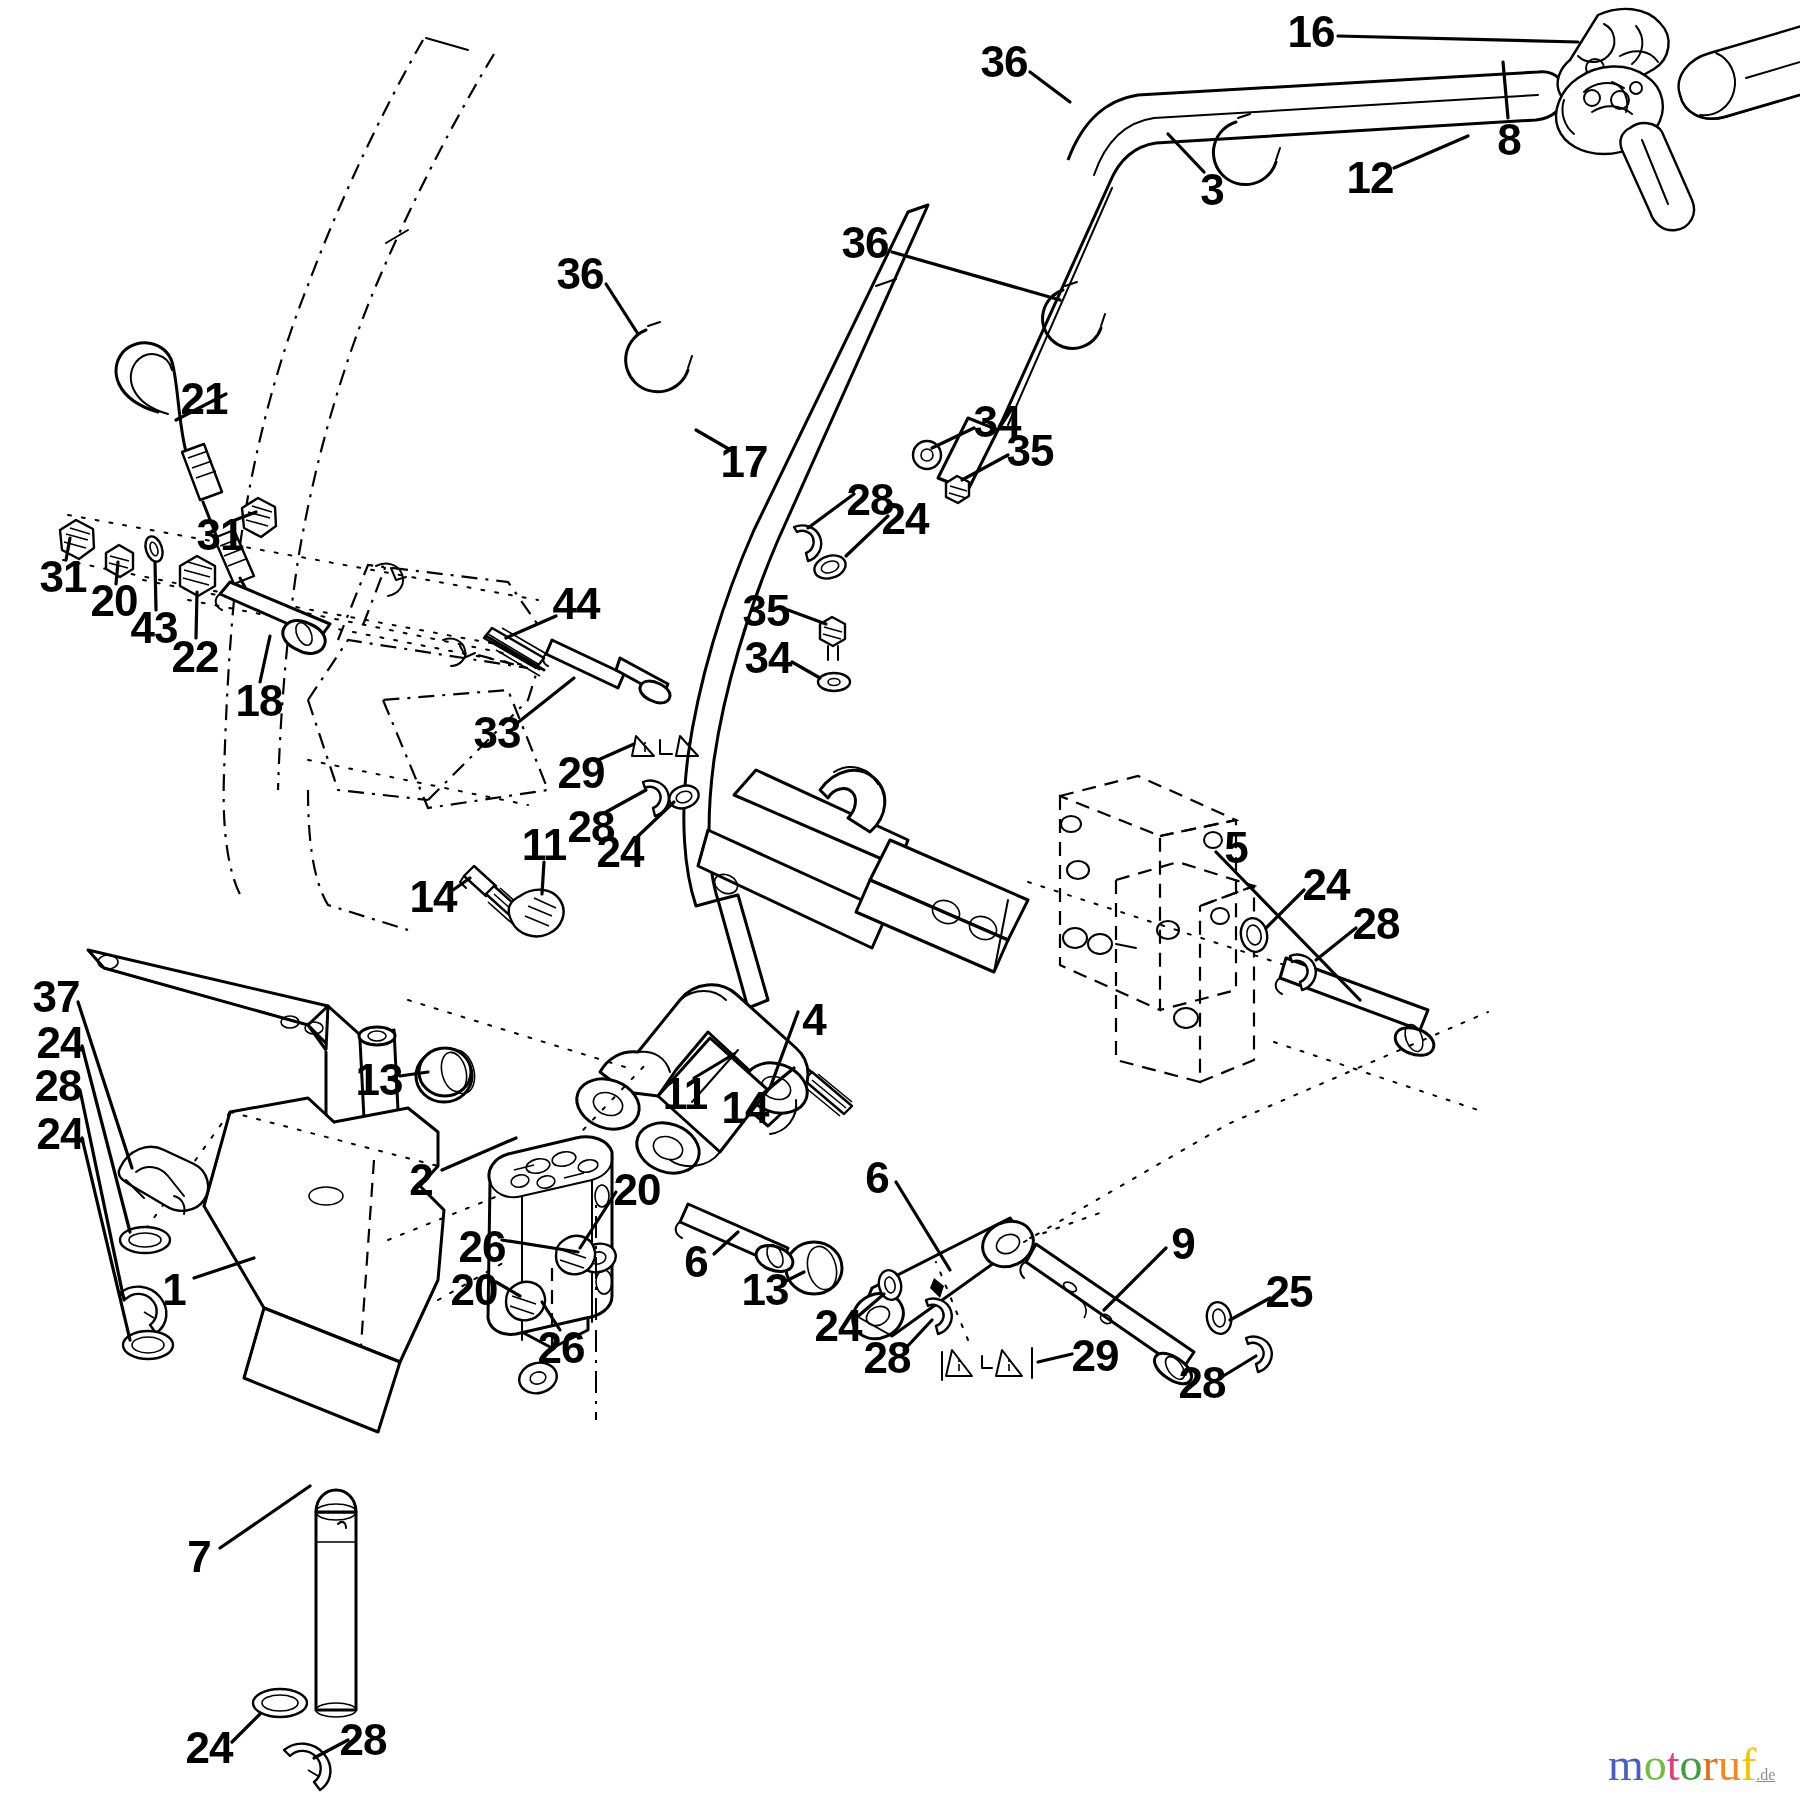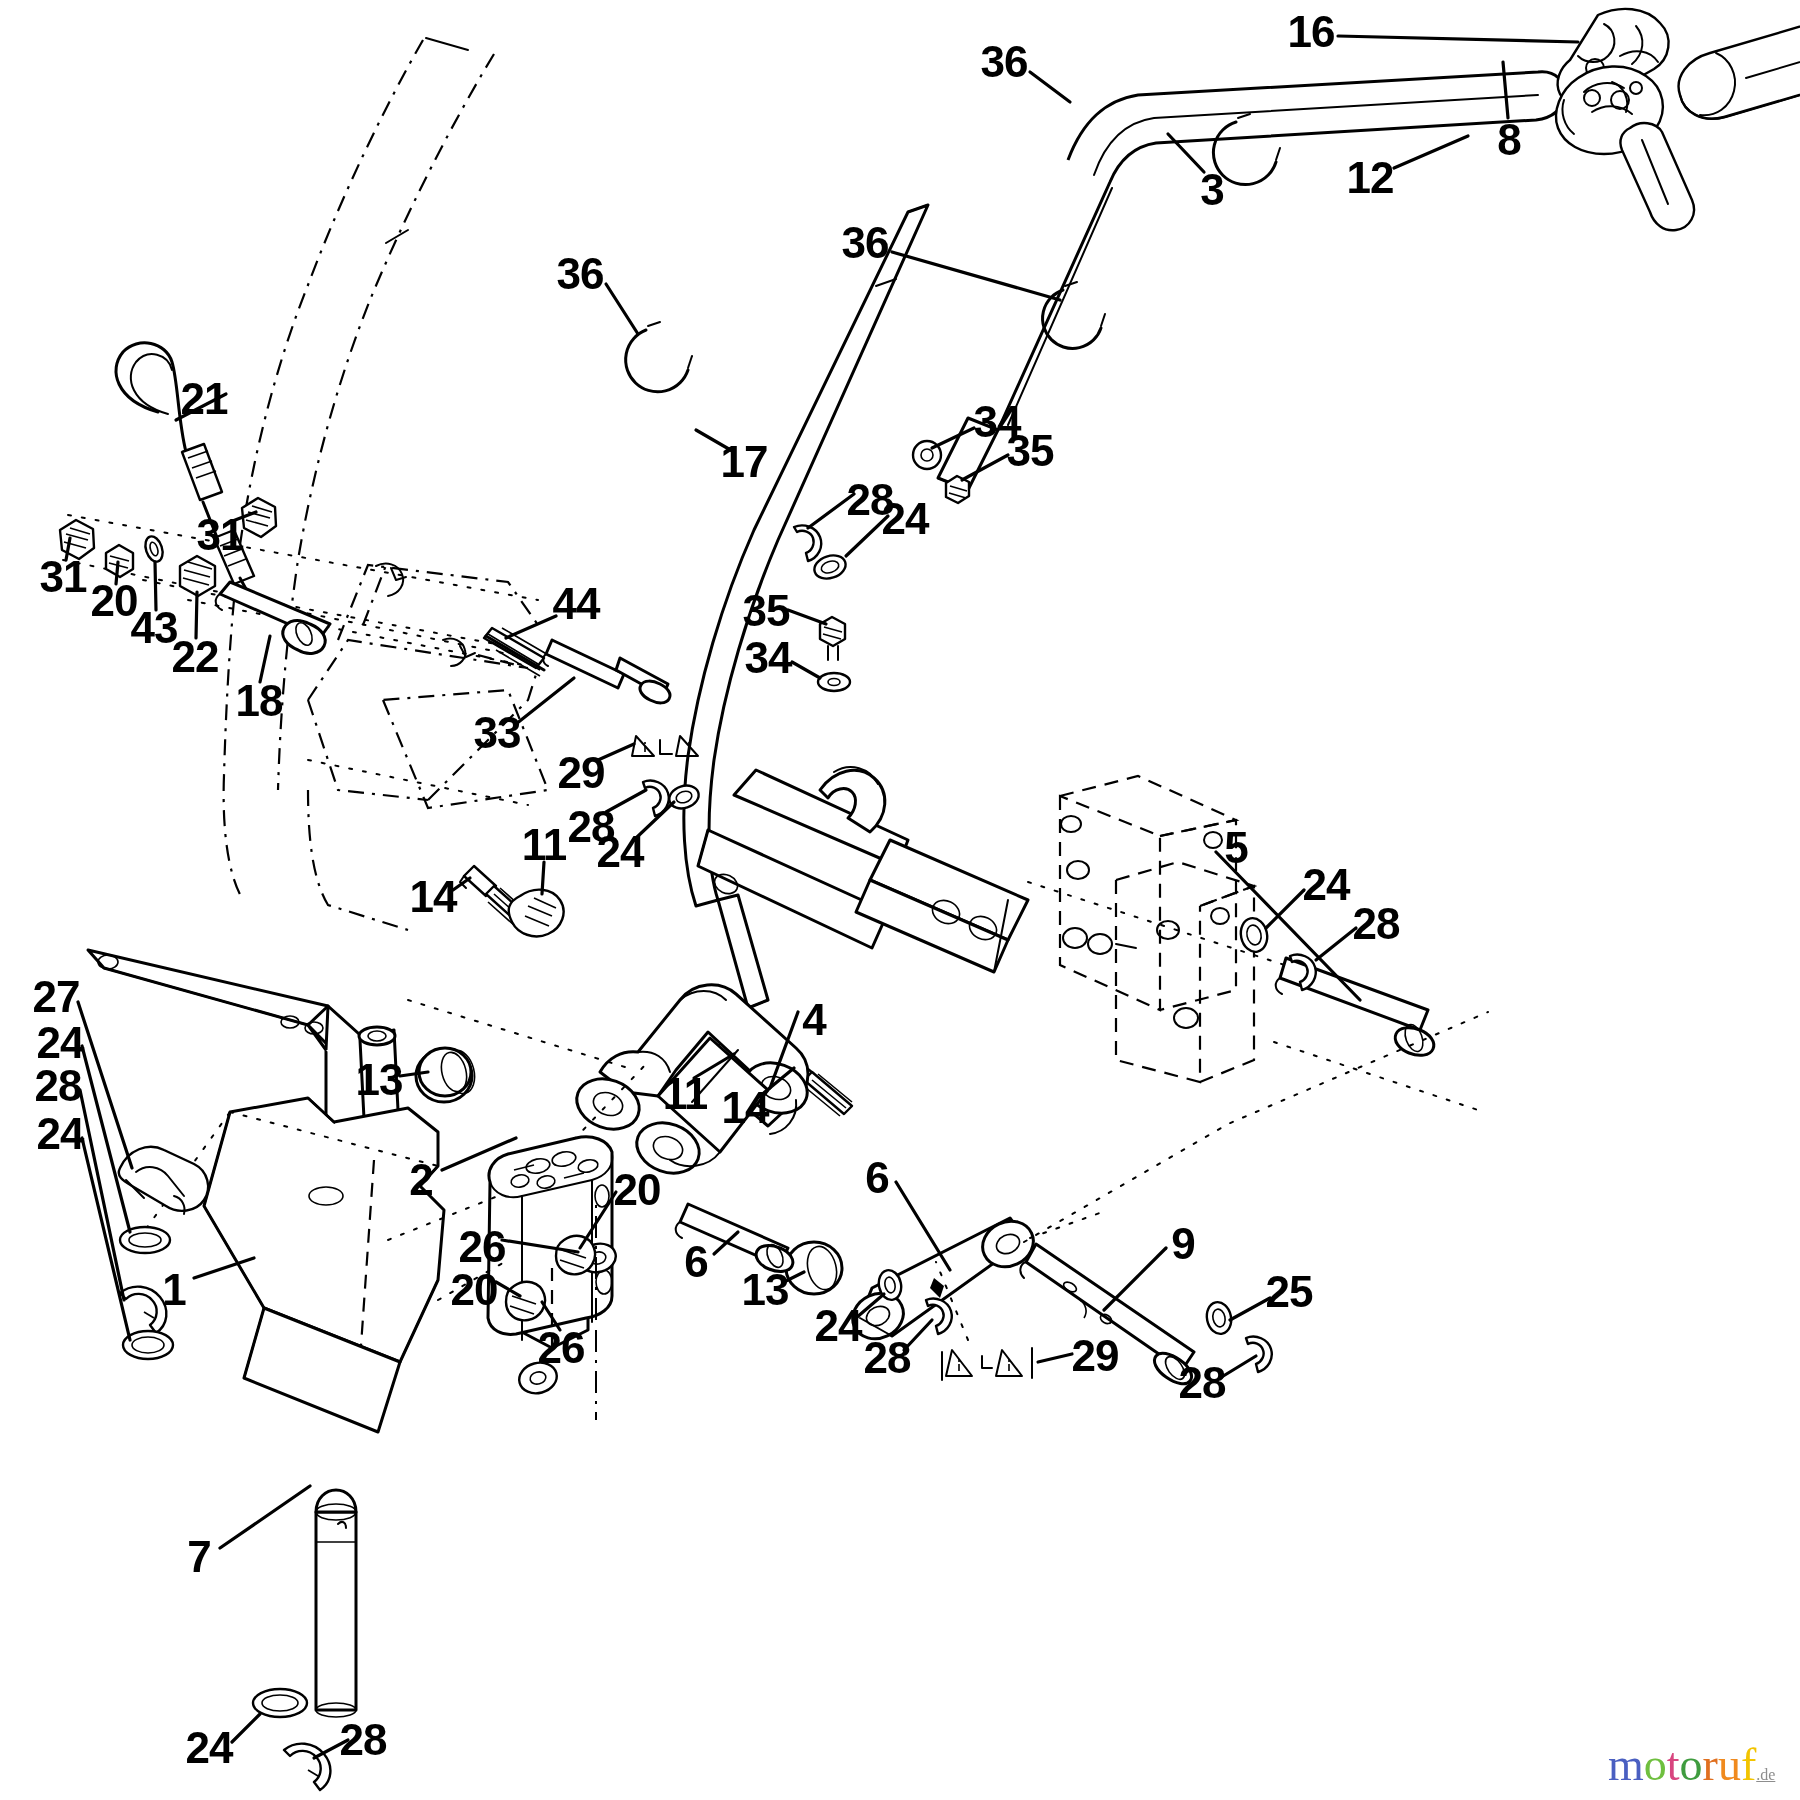--- a/index.html
+++ b/index.html
@@ -625,21 +625,21 @@
       <div class="lbl" style="left: 489px; top: 733px;">33</div>
       <div class="lbl" style="left: 573px; top: 773px;">29</div>
       <div class="lbl" style="left: 583px; top: 827px;">28</div>
       <div class="lbl" style="left: 612px; top: 852px;">24</div>
       <div class="lbl" style="left: 536px; top: 845px;">11</div>
       <div class="lbl" style="left: 1228px; top: 848px;">5</div>
       <div class="lbl" style="left: 425px; top: 897px;">14</div>
       <div class="lbl" style="left: 1318px; top: 885px;">24</div>
       <div class="lbl" style="left: 1368px; top: 924px;">28</div>
       <div class="lbl" style="left: 806px; top: 1020px;">4</div>
-      <div class="lbl" style="left: 48px; top: 997px;">27</div>
+      <div class="lbl" style="left: 48px; top: 997px;">37</div>
       <div class="lbl" style="left: 52px; top: 1043px;">24</div>
       <div class="lbl" style="left: 371px; top: 1080px;">13</div>
       <div class="lbl" style="left: 50px; top: 1086px;">28</div>
       <div class="lbl" style="left: 677px; top: 1094px;">11</div>
       <div class="lbl" style="left: 737px; top: 1108px;">14</div>
       <div class="lbl" style="left: 52px; top: 1134px;">24</div>
       <div class="lbl" style="left: 413px; top: 1180px;">2</div>
       <div class="lbl" style="left: 869px; top: 1178px;">6</div>
       <div class="lbl" style="left: 629px; top: 1190px;">20</div>
       <div class="lbl" style="left: 474px; top: 1247px;">26</div>

